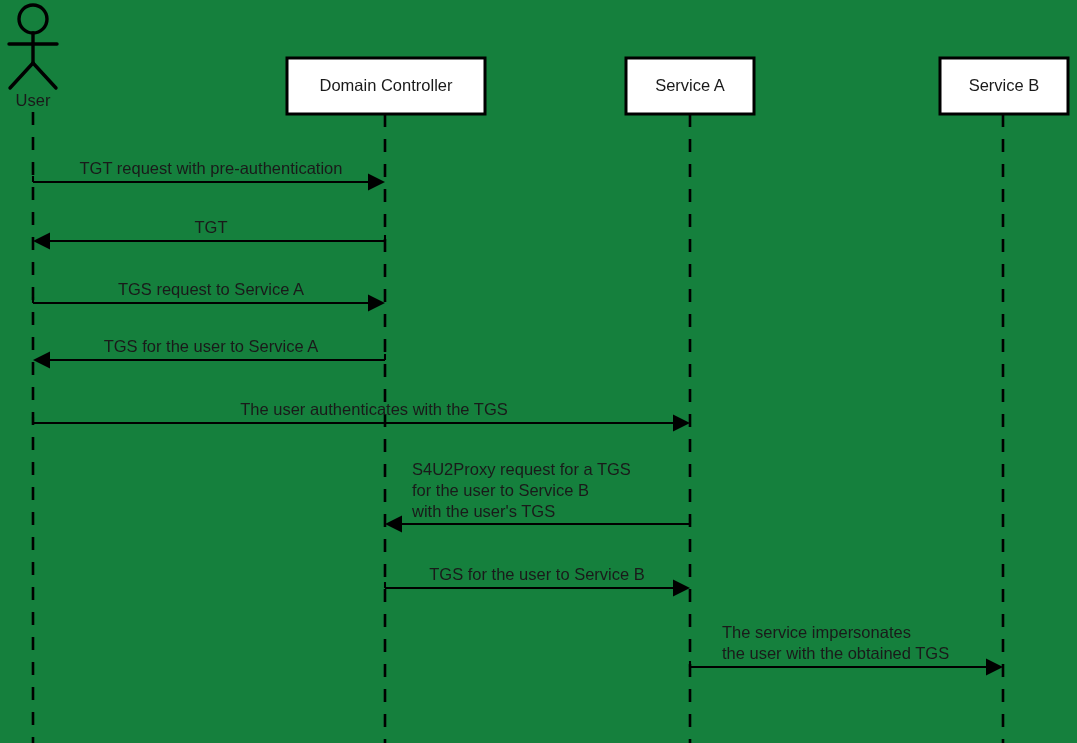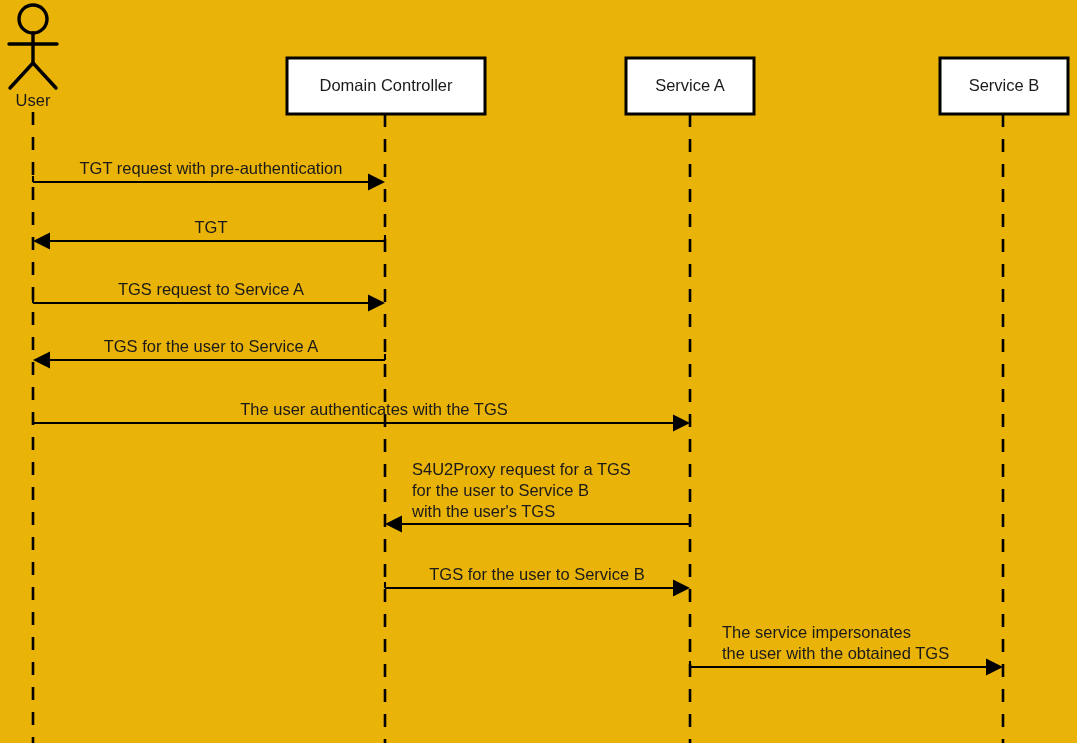--- a/index.html
+++ b/index.html
@@ -4,21 +4,21 @@
 <style>
   html, body {
     margin: 0;
     padding: 0;
     background: #ffffff;
   }
   #diagram-root {
     position: relative;
     width: 1077px;
     height: 743px;
-    background: #eab308;
+    background: #15803d;
     font-family: "Liberation Sans", sans-serif;
     overflow: hidden;
   }
   svg.diagram-canvas {
     position: absolute;
     left: 0;
     top: 0;
     width: 1077px;
     height: 743px;
   }

